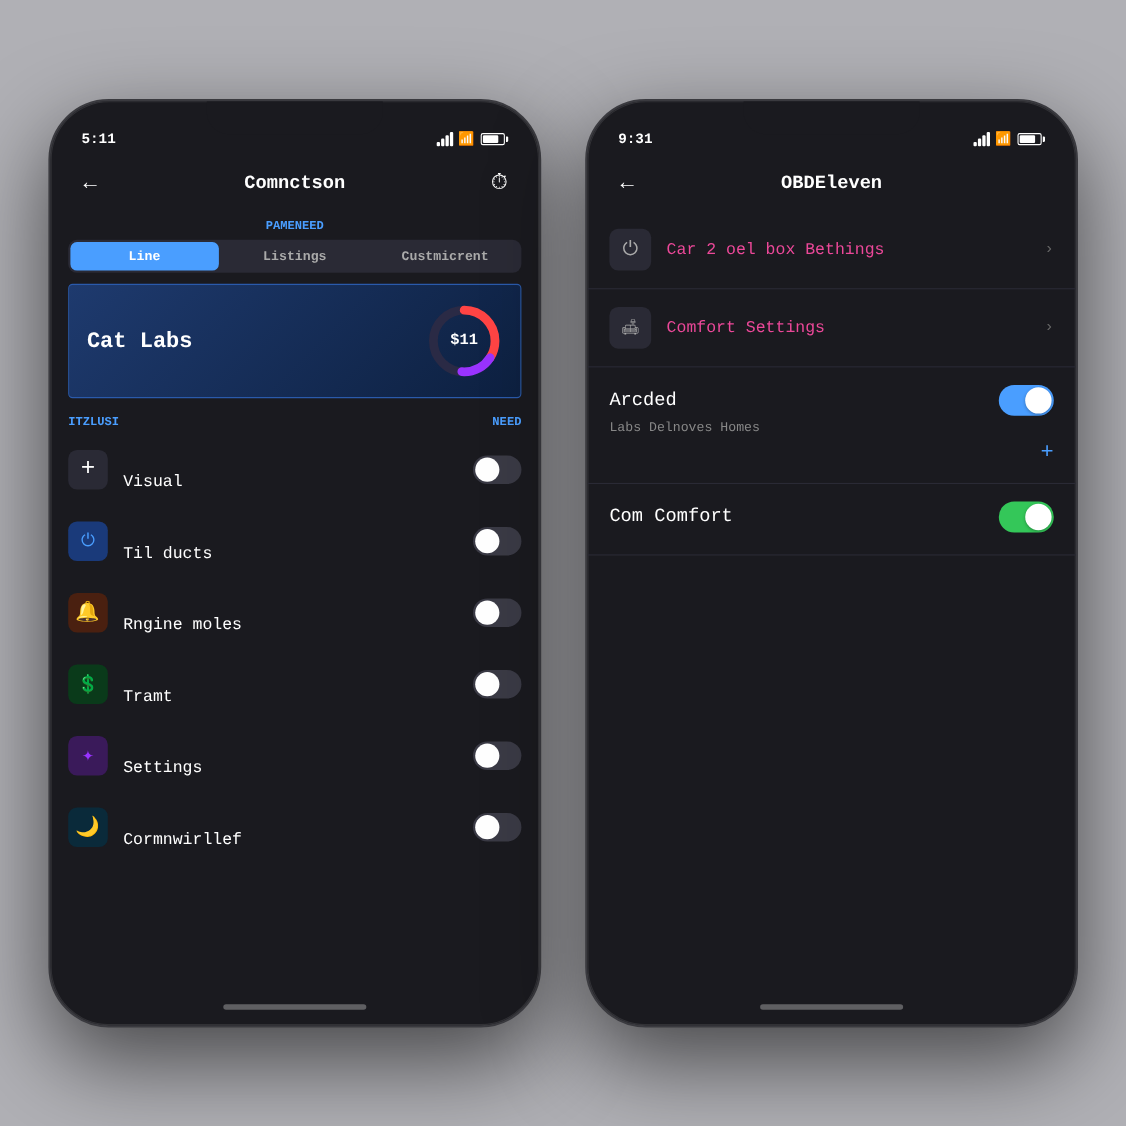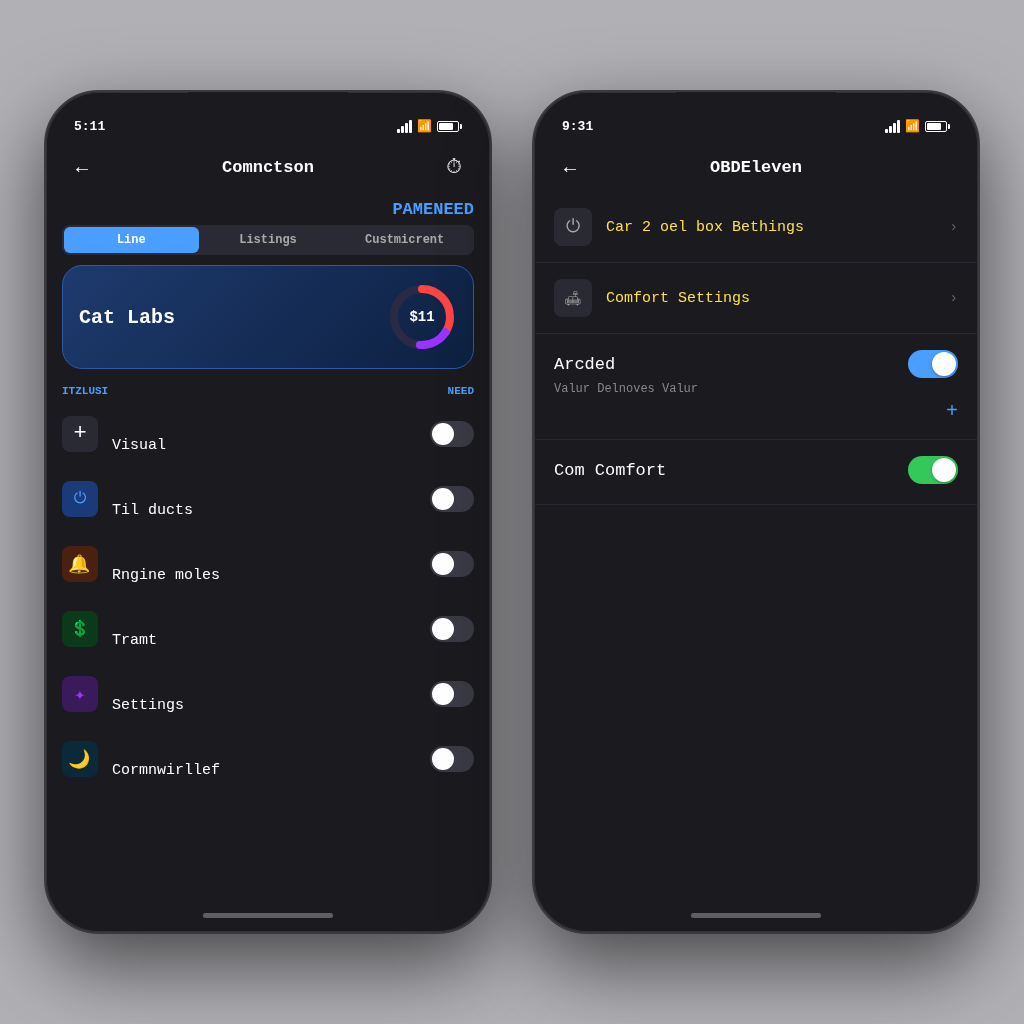--- a/index.html
+++ b/index.html
@@ -90,26 +90,26 @@
     
     .screen-content {
       flex: 1;
       overflow: hidden;
       display: flex;
       flex-direction: column;
     }
     
     .section-label {
       color: #4a9eff;
-      font-size: 17px;
+      font-size: 11px;
       font-weight: 600;
       text-transform: uppercase;
       padding: 8px 16px 6px;
       display: flex;
-      justify-content: flex-end;
+      justify-content: center;
     }
     
     .segment-control {
       display: flex;
       margin: 0 16px 10px;
       background: #2a2a35;
       border-radius: 8px;
       padding: 2px;
       gap: 2px;
     }
@@ -125,21 +125,21 @@
     }
     .segment-btn.active {
       background: #4a9eff;
       color: white;
     }
     
     .featured-card {
       margin: 0 16px 12px;
       background: linear-gradient(135deg, #1e3a6e 0%, #0d2040 100%);
       border: 1px solid #2a5aab;
-      border-radius: 20px;
+      border-radius: 4px;
       padding: 16px;
       display: flex;
       align-items: center;
       justify-content: space-between;
       min-height: 90px;
     }
     .card-title {
       color: white;
       font-size: 20px;
       font-weight: 700;
@@ -235,21 +235,21 @@
       border-radius: 8px;
       background: #2a2a35;
       display: flex;
       align-items: center;
       justify-content: center;
       font-size: 18px;
       flex-shrink: 0;
     }
     .settings-label {
       flex: 1;
-      color: #fde047;
+      color: #ec4899;
       font-size: 15px;
       font-weight: 500;
     }
     .chevron {
       color: #666;
       font-size: 14px;
     }
     .settings-toggle-row {
       padding: 16px 20px;
       border-bottom: 1px solid #2a2a35;
@@ -495,21 +495,21 @@
         <div class="settings-icon-wrap" style="color:#aaa;font-size:14px;">🛋</div>
         <span class="settings-label">Comfort Settings</span>
         <span class="chevron">›</span>
       </div>
 
       <div class="settings-toggle-row">
         <div class="settings-toggle-header">
           <span class="settings-toggle-title">Arcded</span>
           <div class="toggle-on blue-toggle"></div>
         </div>
-        <div class="settings-toggle-subtitle">Valur Delnoves Valur</div>
+        <div class="settings-toggle-subtitle">Labs Delnoves Homes</div>
         <span class="plus-btn">+</span>
       </div>
 
       <div class="settings-toggle-row">
         <div class="settings-toggle-header">
           <span class="settings-toggle-title">Com Comfort</span>
           <div class="toggle-on green-toggle"></div>
         </div>
       </div>
 

